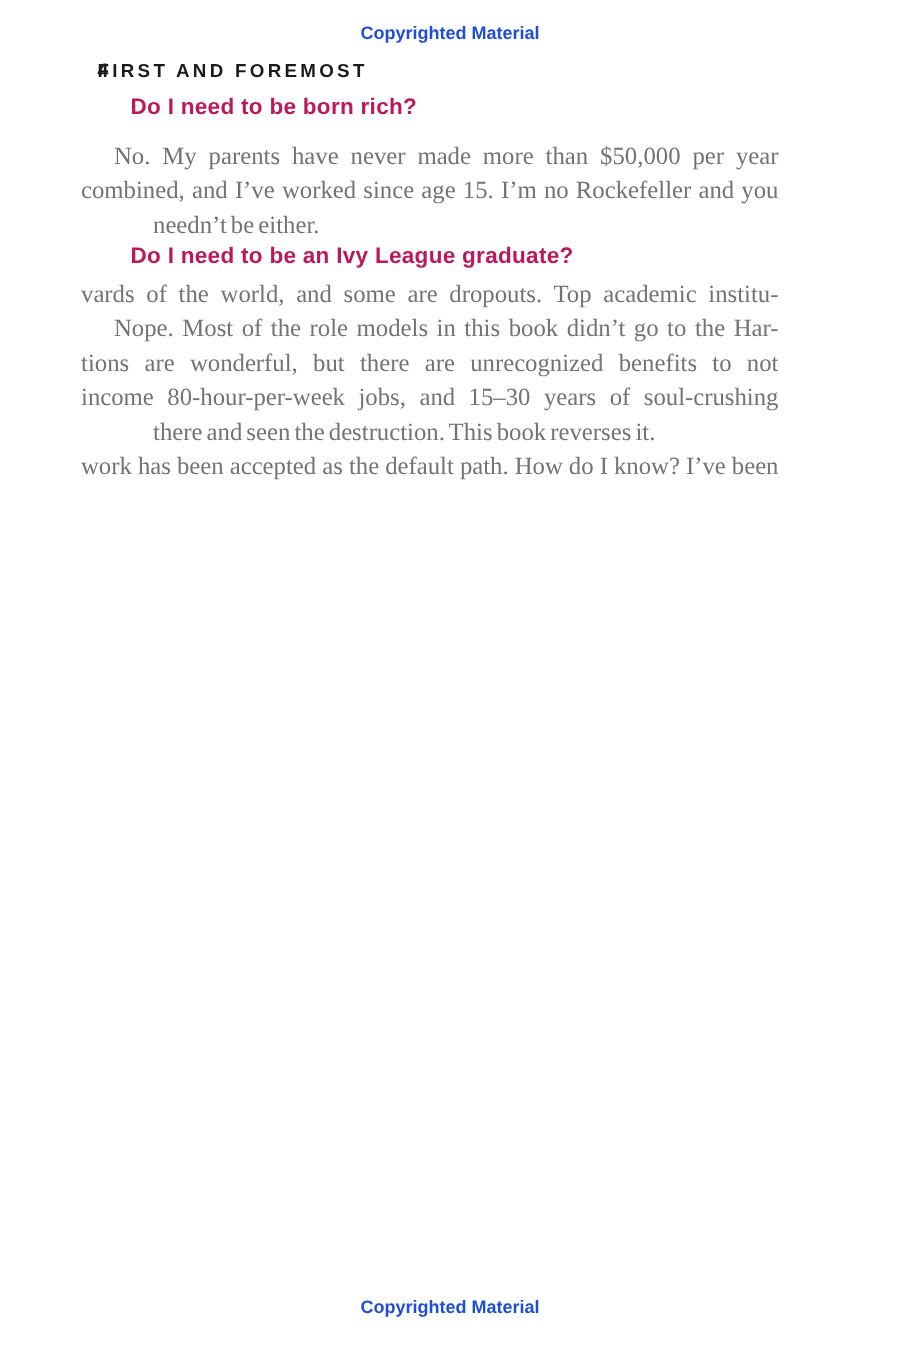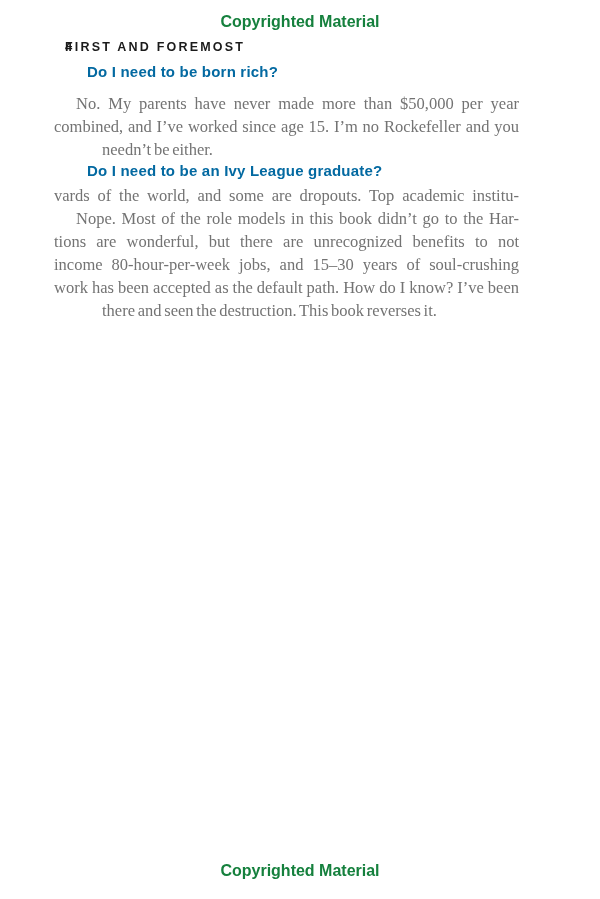--- a/index.html
+++ b/index.html
@@ -15,23 +15,23 @@
     overflow: hidden;
     font-family: "Liberation Serif", serif;
   }
   .copyright {
     position: absolute;
     left: 0;
     right: 0;
     text-align: center;
     font-family: "Liberation Sans", sans-serif;
     font-weight: bold;
-    font-size: 16px;
+    font-size: 12px;
     line-height: 14px;
-    color: #15803d;
+    color: #1d4ed8;
   }
   .copyright.top { top: 15px; }
   .copyright.bottom { top: 864px; }
 
   .header {
     position: absolute;
     top: 39px;
     left: 65px;
     width: 465px;
     height: 16px;
@@ -56,21 +56,21 @@
 
   .question {
     position: absolute;
     left: 65px;
     width: 465px;
     font-family: "Liberation Sans", sans-serif;
     font-weight: bold;
     font-size: 15px;
     line-height: 20px;
     letter-spacing: 0.2px;
-    color: #0369a1;
+    color: #be185d;
     text-indent: 22px;
   }
   .q1 { top: 62px; }
   .q2 { top: 161px; }
 
   .para {
     position: absolute;
     left: 54px;
     width: 465px;
     color: #737373;
@@ -110,19 +110,19 @@
     <div class="line last">needn’t be either.</div>
   </div>
 
   <div class="question q2">Do I need to be an Ivy League graduate?</div>
 
   <div class="para p2">
     <div class="line">vards of the world, and some are dropouts. Top academic institu-</div>
     <div class="line indent">Nope. Most of the role models in this book didn’t go to the Har-</div>
     <div class="line">tions are wonderful, but there are unrecognized benefits to not</div>
     <div class="line">income 80-hour-per-week jobs, and 15–30 years of soul-crushing</div>
+    <div class="line last">there and seen the destruction. This book reverses it.</div>
     <div class="line">work has been accepted as the default path. How do I know? I’ve been</div>
-    <div class="line last">there and seen the destruction. This book reverses it.</div>
   </div>
 
   <div class="copyright bottom">Copyrighted Material</div>
 
 </div>
 
 </body></html>

